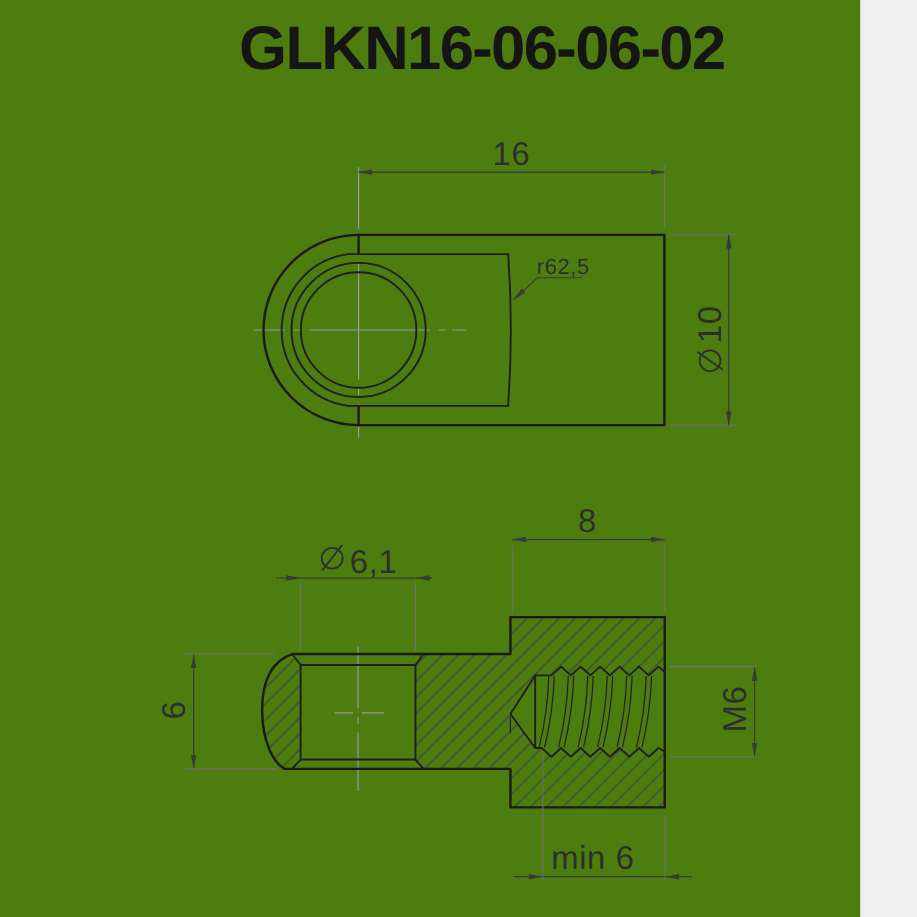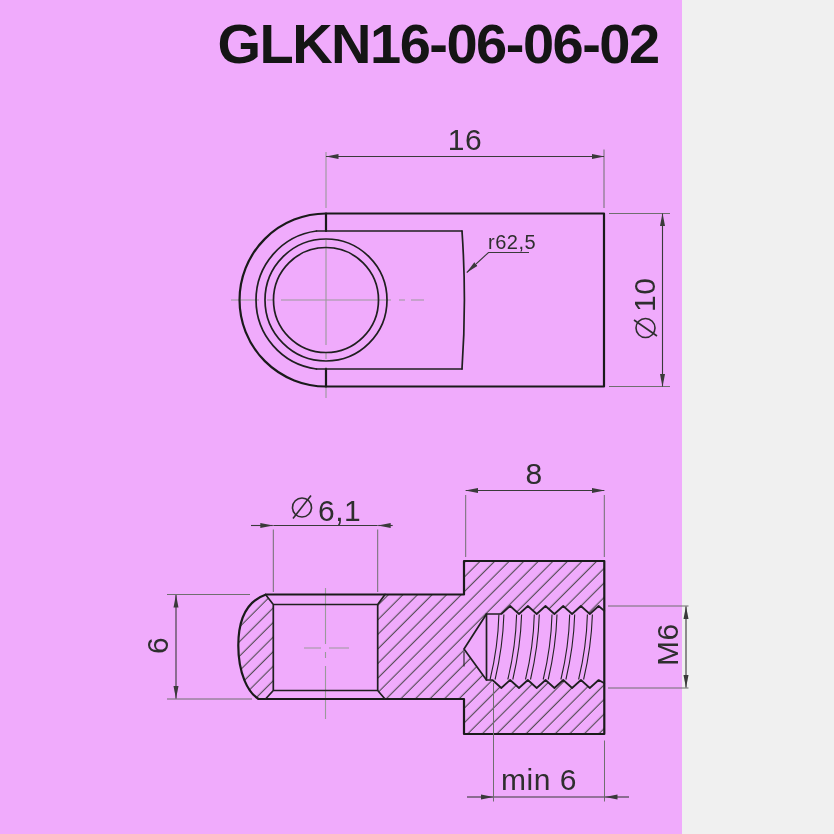--- a/index.html
+++ b/index.html
@@ -2,21 +2,21 @@
 <html><head>
 <meta charset="utf-8">
 <style>
   html,body{margin:0;padding:0;}
   body{
     width:834px;height:834px;
     background:#f0f0f0;
     font-family:"Liberation Sans","DejaVu Sans",sans-serif;
     overflow:hidden;
   }
-  .canvas{position:relative;width:682px;height:834px;background:#f0abfc;}
+  .canvas{position:relative;width:782px;height:834px;background:#4d7c0f;}
   svg{display:block;}
   .title-text{
     font-family:"Liberation Sans","DejaVu Sans",sans-serif;
     font-size:56px;font-weight:700;letter-spacing:-1.5px;fill:#151515;
   }
   .dim-text{
     font-family:"Liberation Sans","DejaVu Sans",sans-serif;
     font-size:30px;font-weight:400;fill:#2e2e2e;letter-spacing:0.5px;
   }
   .dim-text-small{

